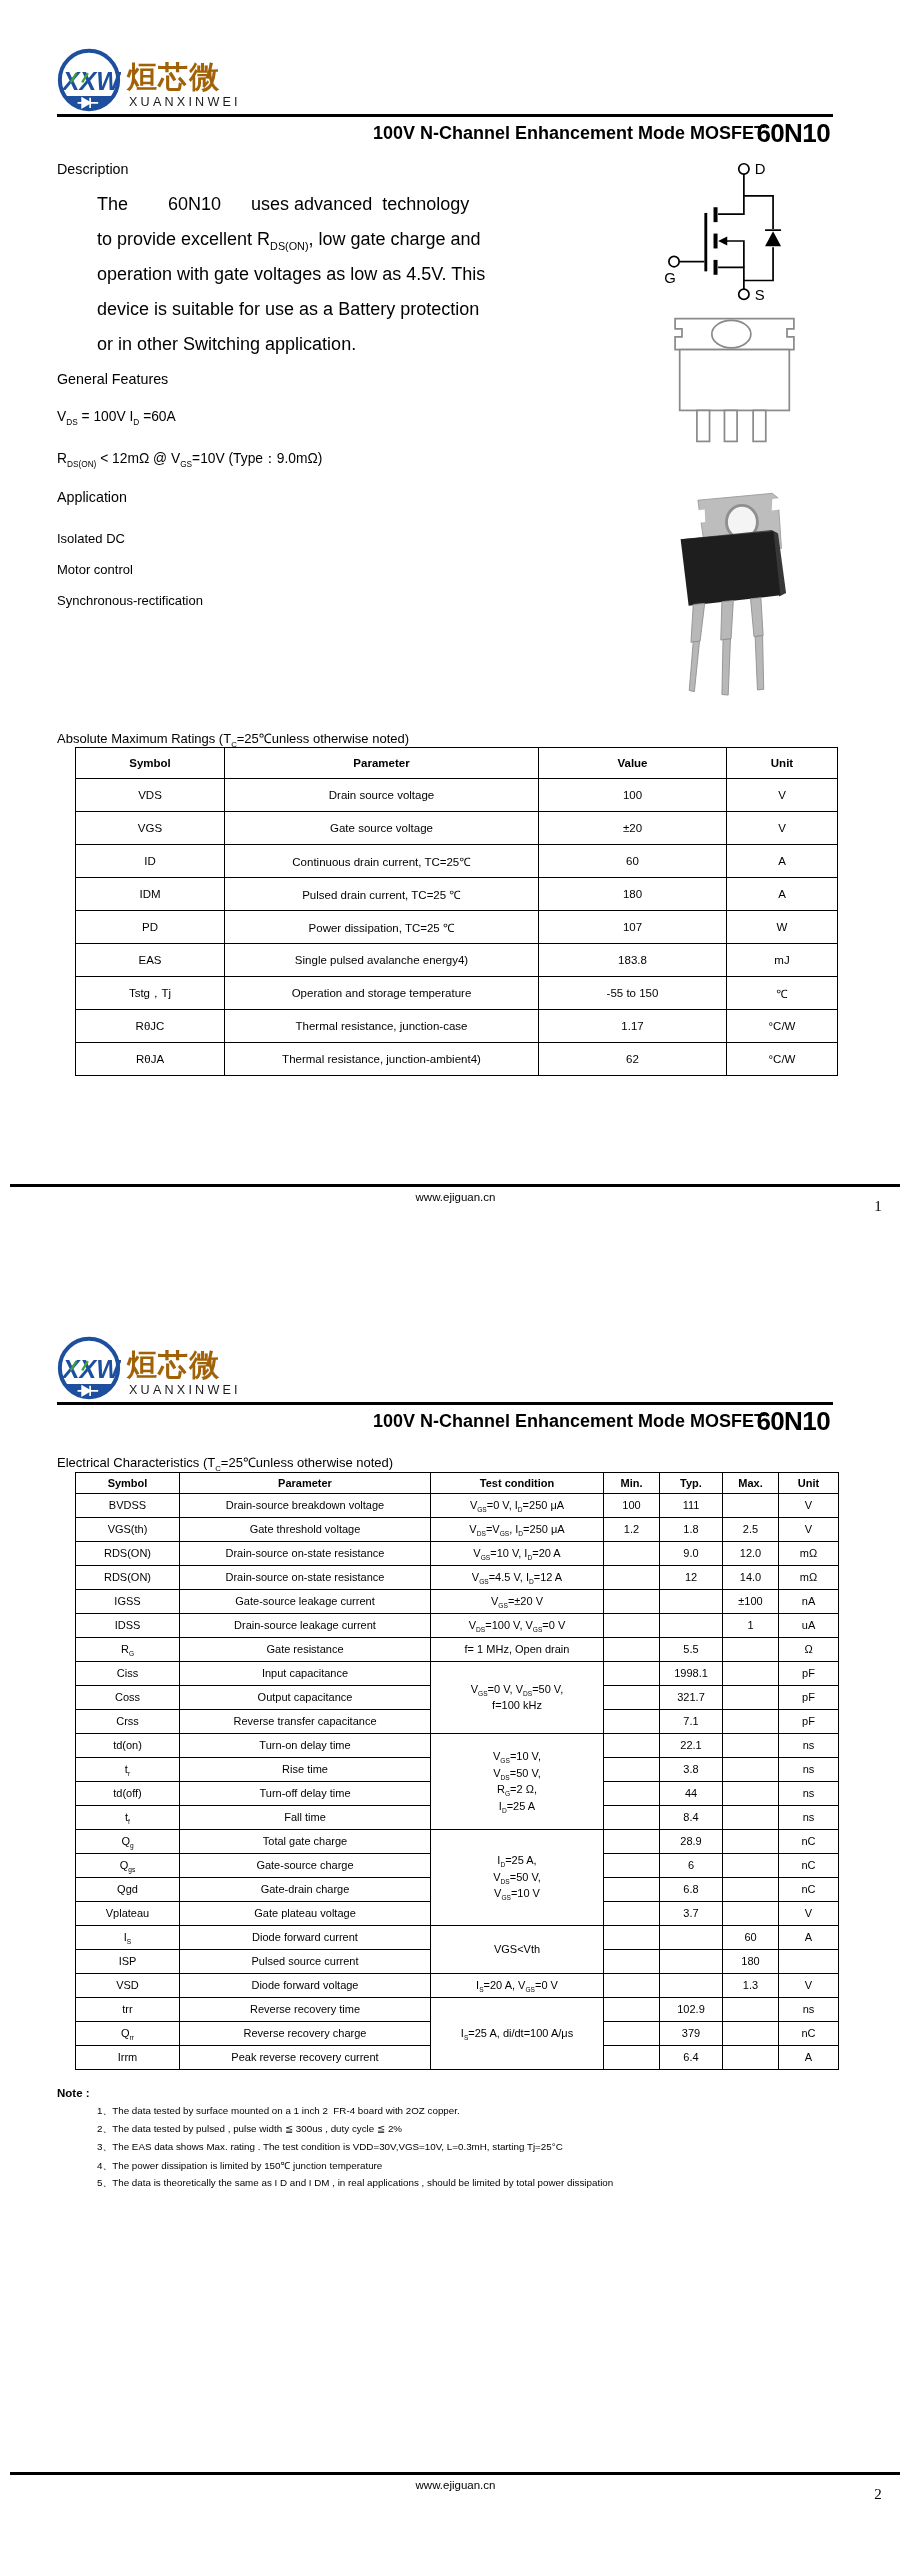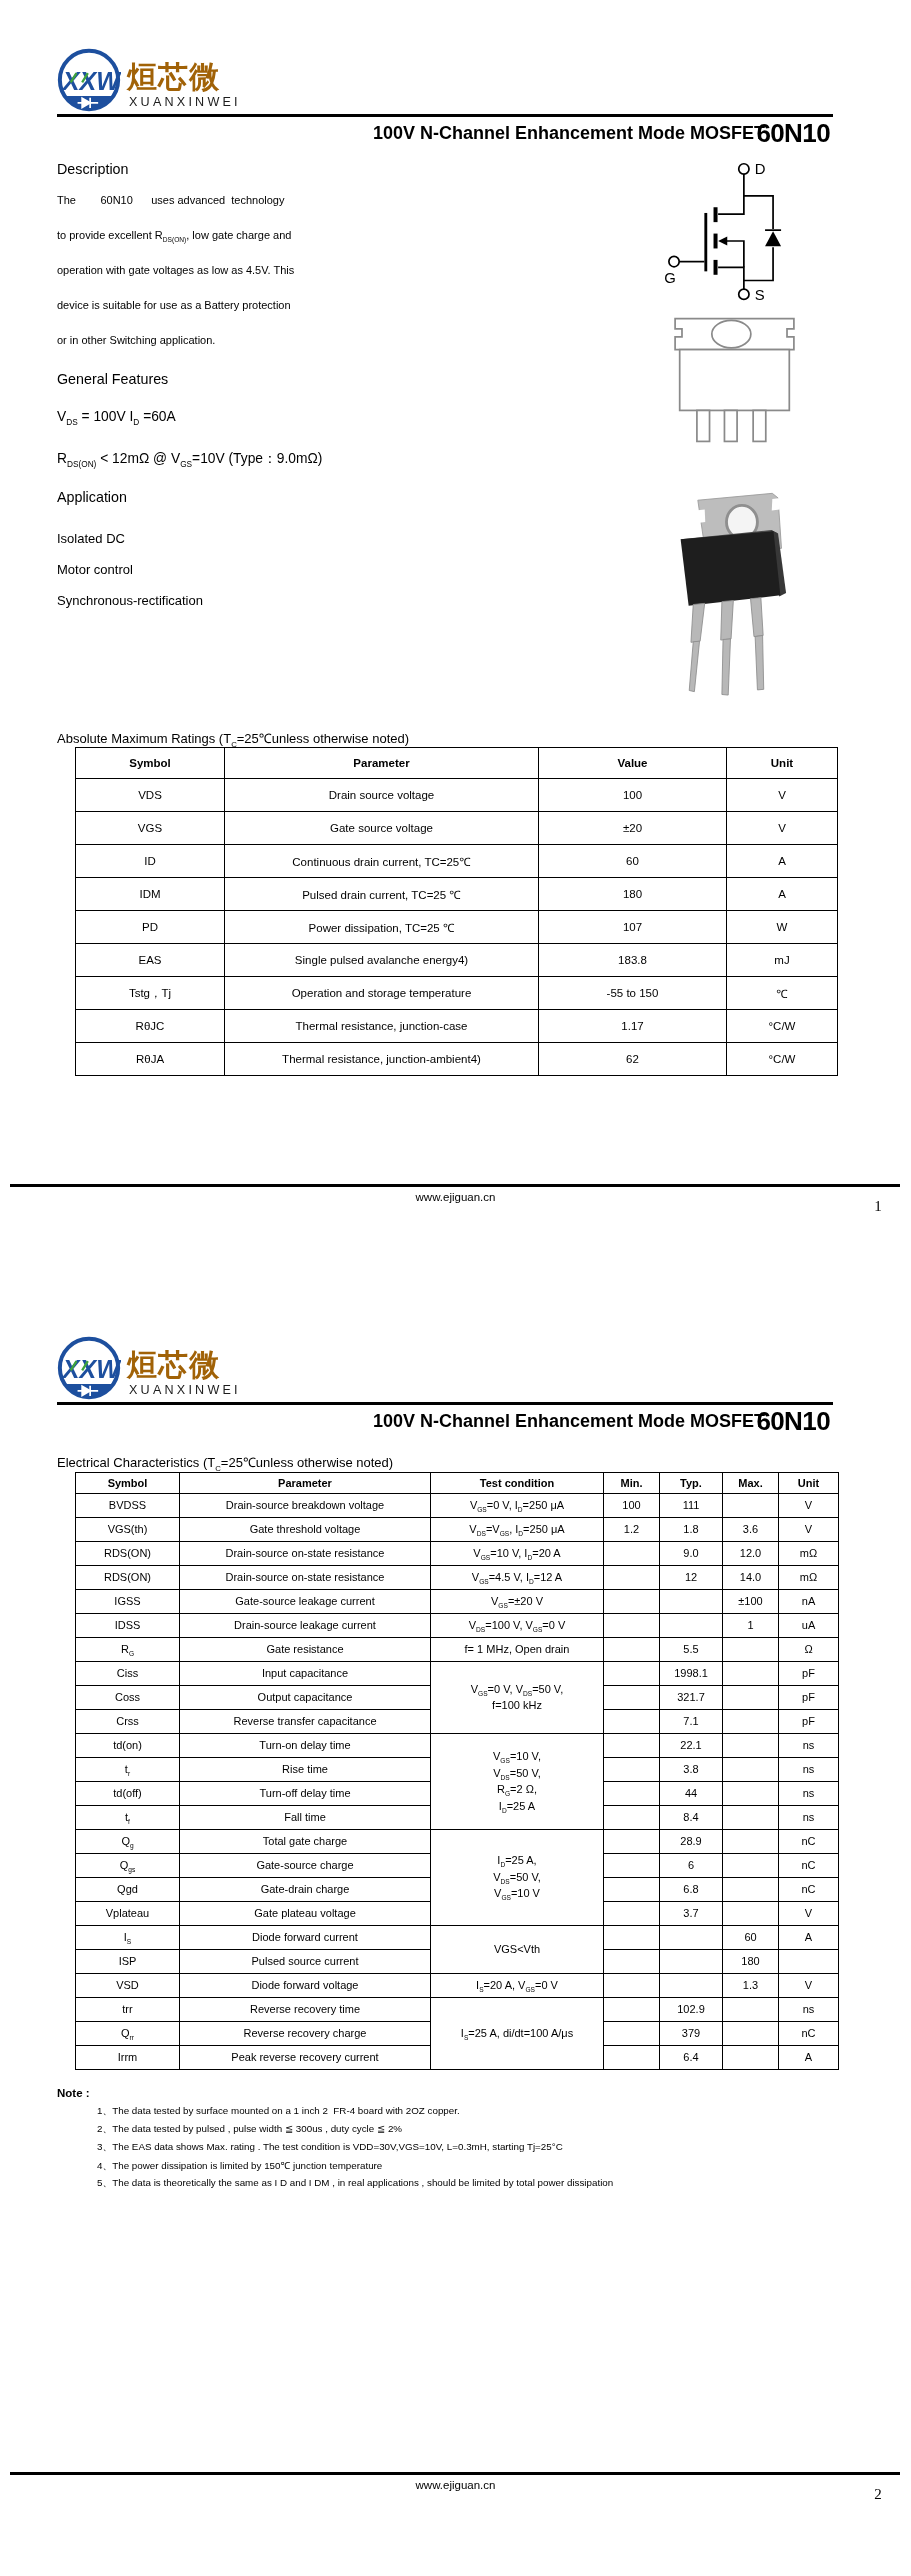--- a/index.html
+++ b/index.html
@@ -11,21 +11,21 @@
   sub{font-size:60%;line-height:0;}
   
   .logo-cn{left:127px;top:57px;font-size:30px;font-weight:bold;color:#a16207;letter-spacing:1.1px;}
   .logo-en{left:129px;top:95px;font-size:12.6px;letter-spacing:3.2px;color:#1c1c1c;font-weight:500;}
   .part-no{left:516px;top:84px;width:314px;text-align:right;font-size:26px;font-weight:800;letter-spacing:-0.6px;margin-top:34px;}
   .hrule{left:57px;top:114px;width:776px;height:3.4px;background:#000;}
   .subtitle{left:373px;top:123px;width:462px;text-align:left;font-size:18px;font-weight:700;}
   
   .h-sec{font-size:14.3px;font-weight:400;}
   .body-txt{font-size:13.8px;}
-  .desc-line{height:35px;white-space:pre;font-size:11px;}
+  .desc-line{height:35px;white-space:pre;font-size:18px;margin-left:40px;}
   .app-line{height:31px;font-size:13px;}
   .note-line{height:18px;white-space:pre;font-size:9.8px;margin-left:40px;}
   
   table{border-collapse:collapse;table-layout:fixed;width:763px;border:1.7px solid #000;background:#fff;padding-left:45px;}
   th,td{border-left:0.6px solid #000;border-right:0.6px solid #000;
         border-top:1.4px solid #000;border-bottom:1.4px solid #000;
         text-align:center;vertical-align:middle;padding:0 2.9px;overflow:hidden;}
   .abs-table th{height:30px;font-size:11.5px;}
   .abs-table td{height:32px;font-size:11.5px;}
   .elec-table th{height:19.5px;font-size:11px;}
@@ -261,21 +261,21 @@
           <td>111</td>
           <td></td>
           <td>V</td>
         </tr>
         <tr>
           <td>VGS(th)</td>
           <td>Gate threshold voltage</td>
           <td>V<sub>DS</sub>=V<sub>GS</sub>, I<sub>D</sub>=250 μA</td>
           <td>1.2</td>
           <td>1.8</td>
-          <td>3.6</td>
+          <td>2.5</td>
           <td>V</td>
         </tr>
         <tr>
           <td>RDS(ON)</td>
           <td>Drain-source on-state resistance</td>
           <td>V<sub>GS</sub>=10 V, I<sub>D</sub>=20 A</td>
           <td></td>
           <td>9.0</td>
           <td>12.0</td>
           <td>mΩ</td>

